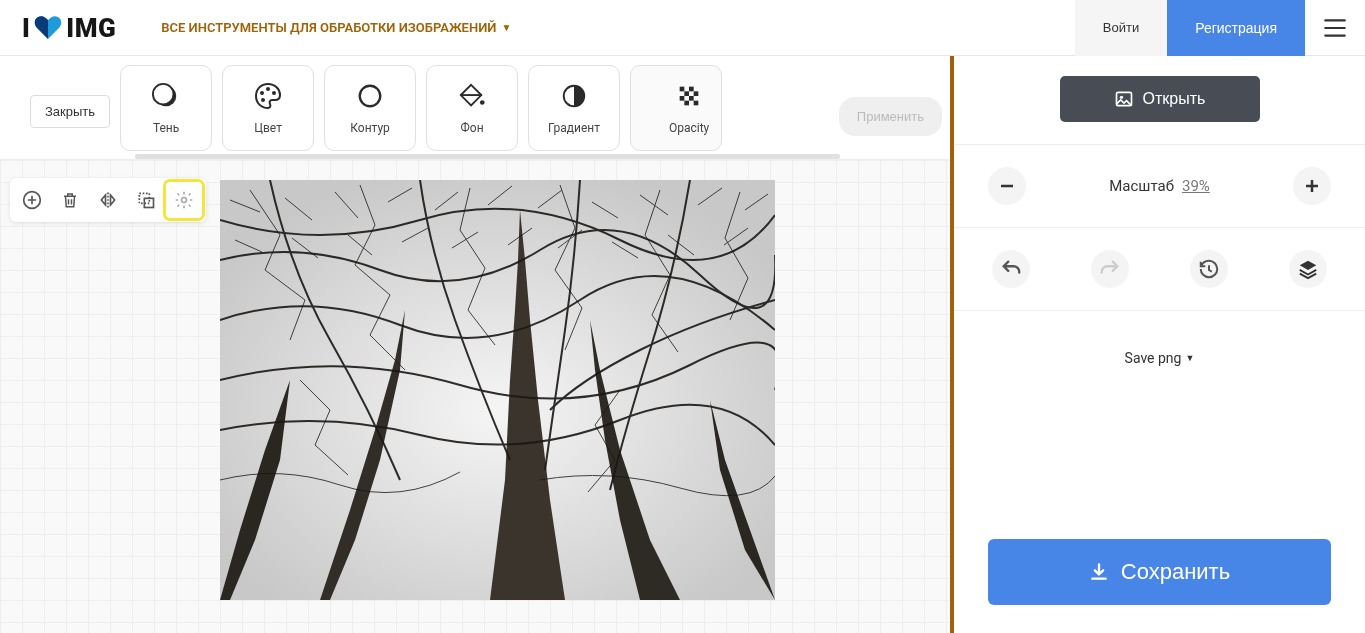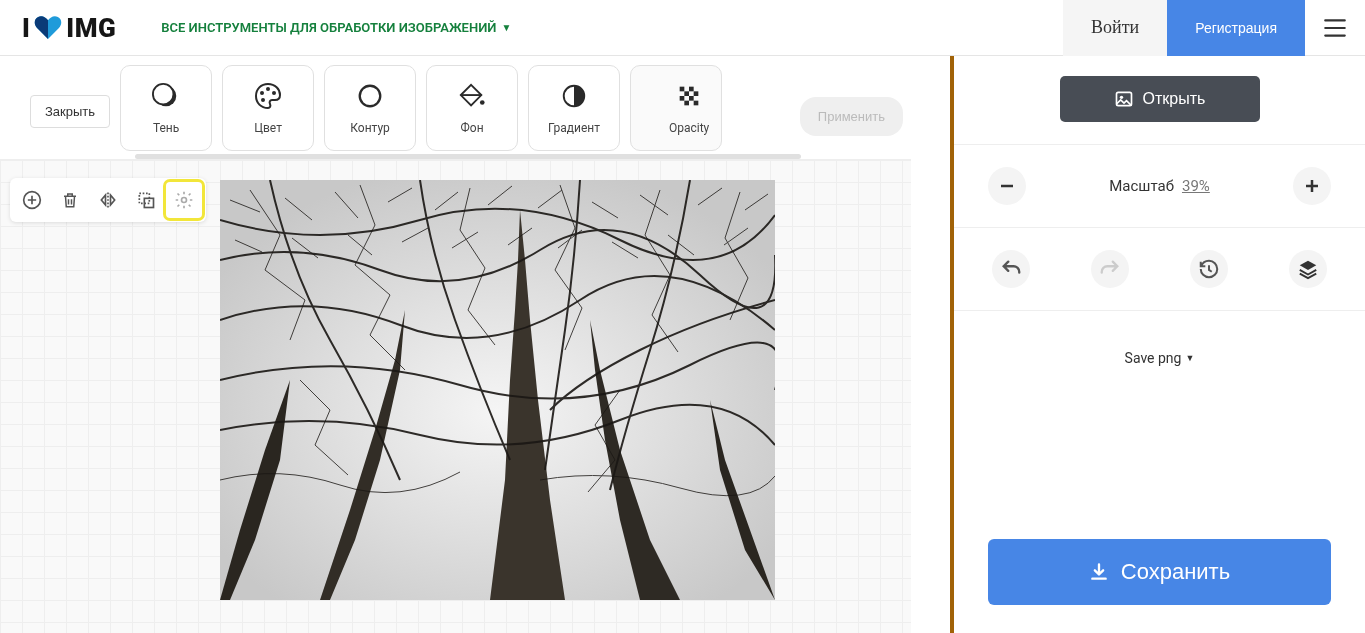--- a/index.html
+++ b/index.html
@@ -2,30 +2,30 @@
 <html><head>
 <meta charset="utf-8">
 <style>
 * { margin: 0; padding: 0; box-sizing: border-box; }
 body { font-family: -apple-system, BlinkMacSystemFont, "Segoe UI", Roboto, Arial, sans-serif; width: 1365px; height: 633px; overflow: hidden; background: #fff; }
 
 
 .header { height: 56px; display: flex; align-items: center; border-bottom: 1px solid #e5e5e5; background: #fff; padding-left: 22px; }
 .logo { display: flex; align-items: center; gap: 4px; font-weight: 900; font-size: 26px; letter-spacing: 0.5px; color: #161616; }
 .logo-heart { width: 28px; height: 24px; }
-.nav-dropdown { margin-left: 45px; font-size: 13px; font-weight: 600; color: #15803d; display: flex; align-items: center; gap: 5px; cursor: pointer; }
+.nav-dropdown { margin-left: 45px; font-size: 13px; font-weight: 600; color: #a16207; display: flex; align-items: center; gap: 5px; cursor: pointer; }
 .nav-dropdown .caret { font-size: 10px; }
 .header-right { margin-left: auto; display: flex; align-items: stretch; height: 56px; }
-.btn-login { padding: 0 28px; display: flex; align-items: center; font-size: 18px; color: #333; background: #f5f5f5; border: none; cursor: pointer; font-weight: 500; font-family: Liberation Serif, serif; }
+.btn-login { padding: 0 28px; display: flex; align-items: center; font-size: 13px; color: #333; background: #f5f5f5; border: none; cursor: pointer; font-weight: 500; }
 .btn-register { padding: 0 28px; display: flex; align-items: center; font-size: 14px; color: #fff; background: #4786e6; border: none; cursor: pointer; font-weight: 500; }
 .hamburger { width: 60px; display: flex; align-items: center; justify-content: center; cursor: pointer; }
 .hamburger svg { width: 26px; height: 26px; }
 
 
-.main { display: flex; height: calc(633px - 56px); gap: 39px; }
+.main { display: flex; height: calc(633px - 56px); }
 .editor-col { flex: 1; display: flex; flex-direction: column; position: relative; }
 .side-panel { width: 415px; border-left: 4px solid #a16207; background: #fff; padding: 20px 34px 0; display: flex; flex-direction: column; }
 
 
 .toolbar-wrap { display: flex; align-items: flex-start; padding: 9px 0 0 0; border-bottom: 1px solid #eee; position: relative; }
 .close-btn { background: #fff; border: 1px solid #ddd; border-radius: 4px; padding: 8px 14px; font-size: 13px; color: #333; margin: 30px 10px 0 30px; cursor: pointer; font-weight: 500; }
 .tool-row { display: flex; gap: 10px; overflow: hidden; padding-bottom: 8px; flex: 1; }
 .tool { width: 92px; height: 86px; border: 1px solid #e0e0e0; border-radius: 10px; display: flex; flex-direction: column; align-items: center; justify-content: center; gap: 10px; cursor: pointer; background: #fff; flex-shrink: 0; }
 .tool:last-child { background: #fafafa; padding-left: 26px; }
 .tool .ticon { width: 30px; height: 30px; display: flex; align-items: center; justify-content: center; }

